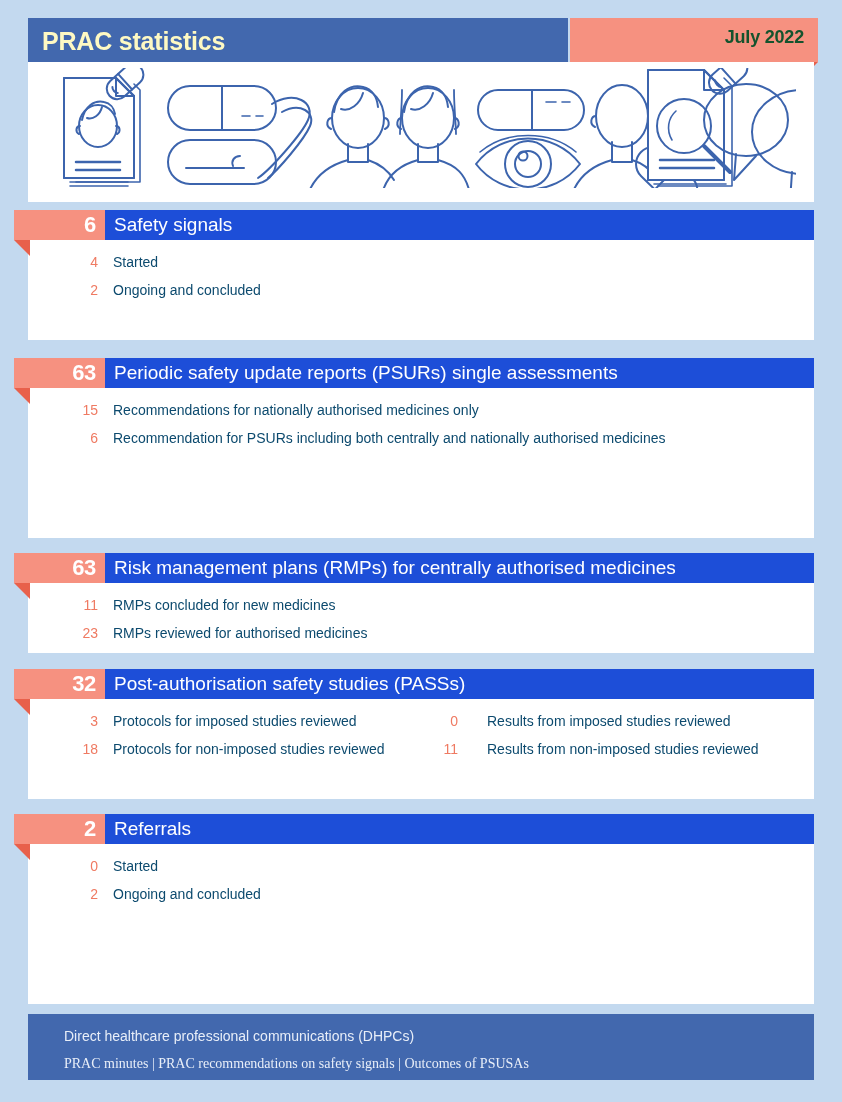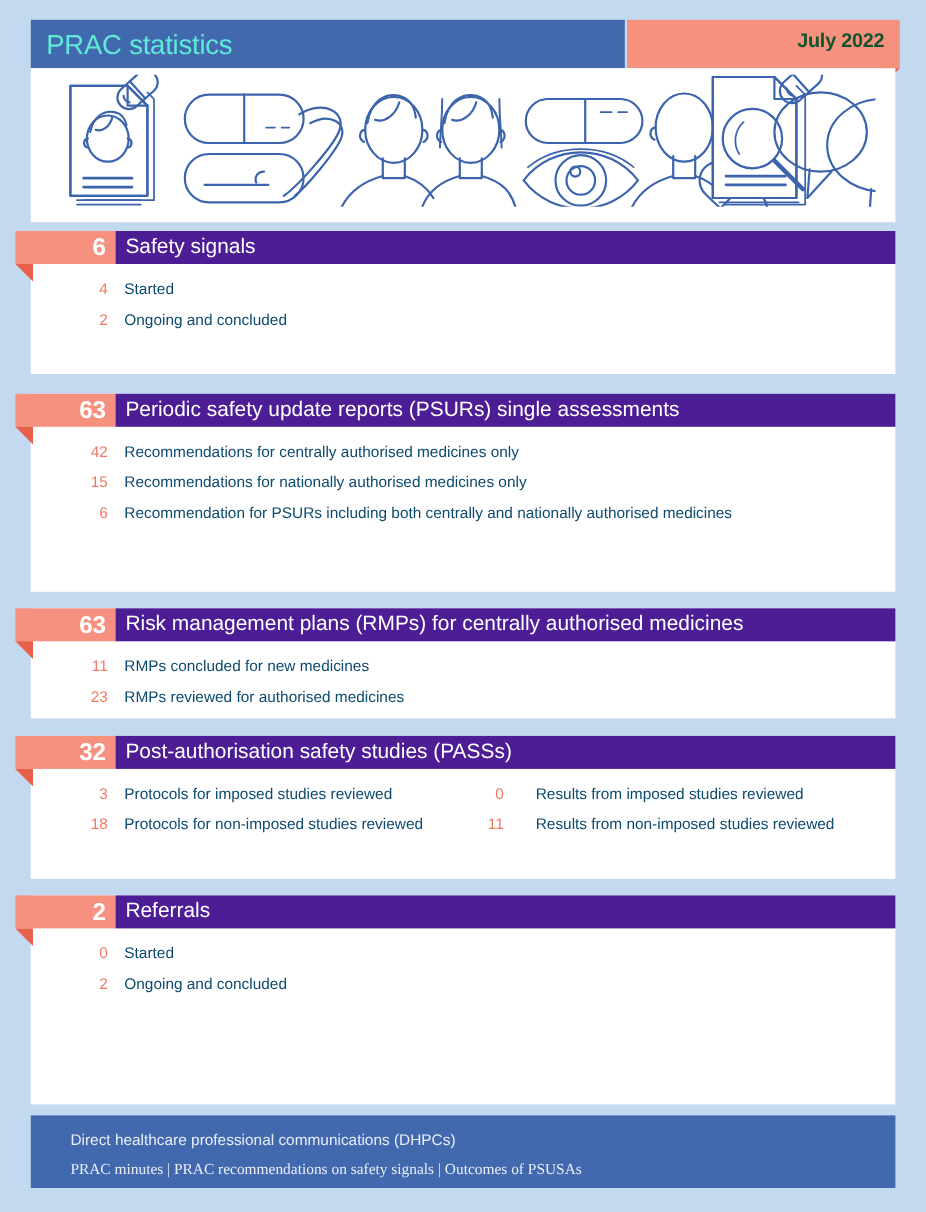--- a/index.html
+++ b/index.html
@@ -31,23 +31,23 @@
     left: 28px;
     top: 18px;
     width: 540px;
     height: 44px;
     background: #4268ae;
   }
   .header-title {
     position: absolute;
     left: 14px;
     top: 9px;
-    color: #5eead4;
+    color: #fef9c3;
     font-size: 25px;
-    font-weight: normal;
+    font-weight: bold;
     letter-spacing: -0.2px;
     white-space: nowrap;
   }
   .header-salmon {
     position: absolute;
     left: 570px;
     top: 18px;
     width: 248px;
     height: 44px;
     background: #f69180;
@@ -125,21 +125,21 @@
     height: 0;
     border-right: 16px solid #e8604b;
     border-bottom: 16px solid transparent;
   }
   .sec-title-bar {
     position: absolute;
     left: 105px;
     top: 0;
     width: 709px;
     height: 30px;
-    background: #4c1d95;
+    background: #1d4ed8;
   }
   .sec-title {
     position: absolute;
     left: 9px;
     top: 0;
     line-height: 30px;
     color: #ffffff;
     font-size: 19px;
     white-space: nowrap;
   }
@@ -326,21 +326,20 @@
         </div>
       </div>
       <div class="sec-bg" style="top: 358px; height: 180px;"></div>
       <div class="section" style="top: 358px;">
         <div class="badge">63</div>
         <div class="badge-fold"></div>
         <div class="sec-title-bar">
           <div class="sec-title">Periodic safety update reports (PSURs) single assessments</div>
         </div>
         <div class="rows">
-          <div class="row"><span class="c1"><span class="num">42</span><span class="lbl">Recommendations for centrally authorised medicines only</span></span></div>
           <div class="row"><span class="c1"><span class="num">15</span><span class="lbl">Recommendations for nationally authorised medicines only</span></span></div>
           <div class="row"><span class="c1"><span class="num">6</span><span class="lbl">Recommendation for PSURs including both centrally and nationally authorised medicines</span></span></div>
         </div>
       </div>
       <div class="sec-bg" style="top: 553px; height: 100px;"></div>
       <div class="section" style="top: 553px;">
         <div class="badge">63</div>
         <div class="badge-fold"></div>
         <div class="sec-title-bar">
           <div class="sec-title">Risk management plans (RMPs) for centrally authorised medicines</div>

